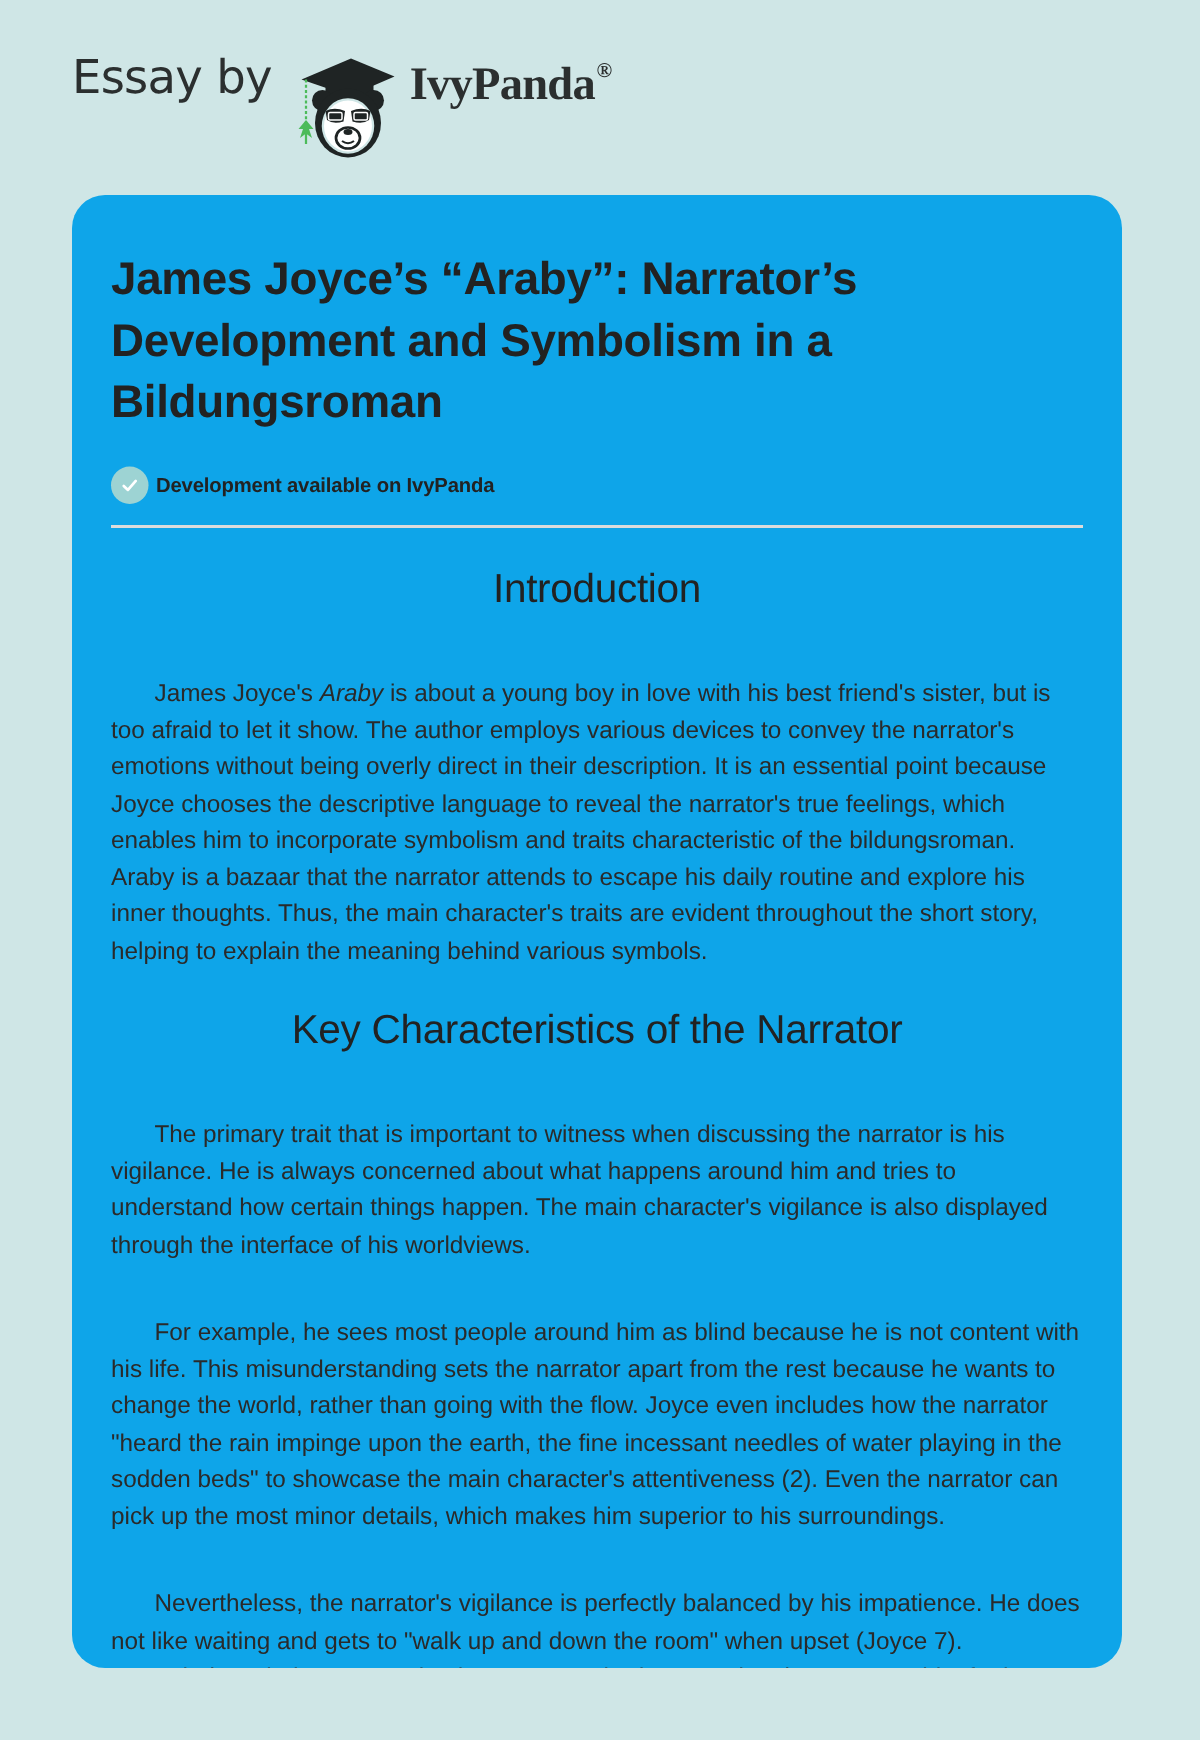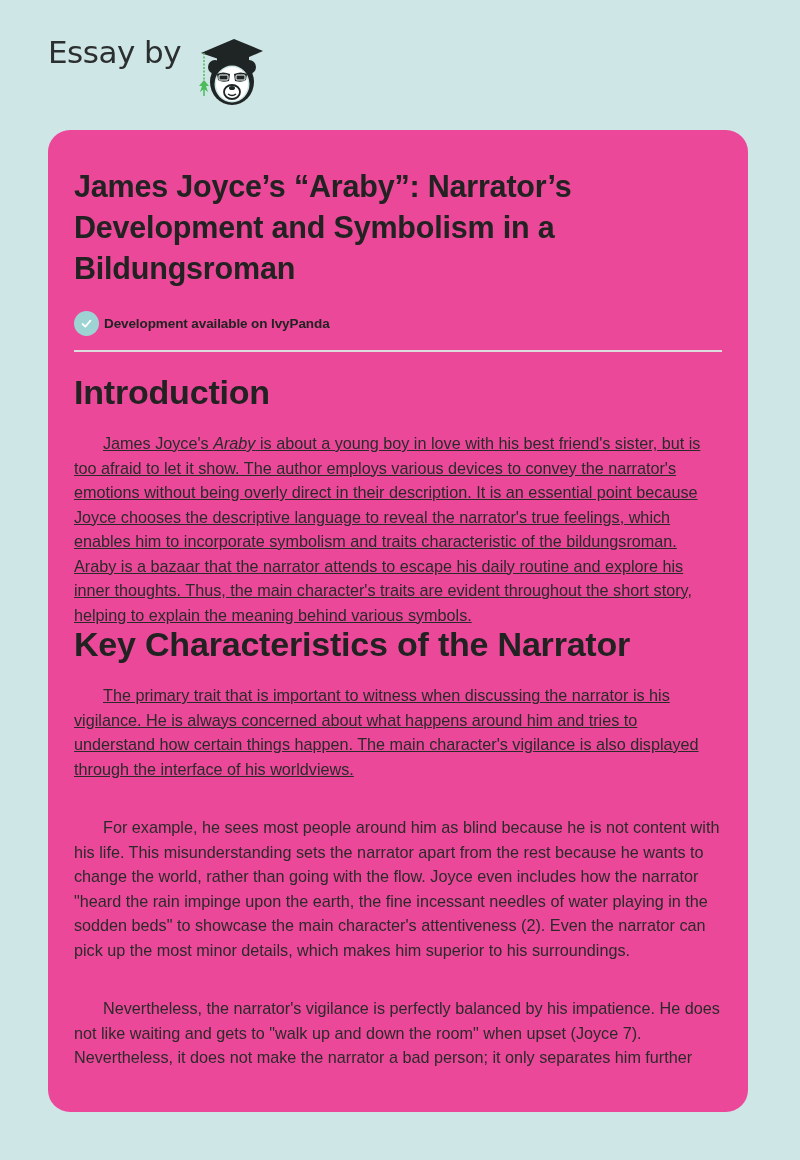--- a/index.html
+++ b/index.html
@@ -52,21 +52,21 @@
     position: relative;
     top: -4px;
     margin-left: 1px;
   }
   .card {
     position: absolute;
     left: 48px;
     top: 130px;
     width: 700px;
     height: 982px;
-    background: #ec4899;
+    background: #0ea5e9;
     border-radius: 22px;
     overflow: hidden;
   }
   .card-inner {
     padding: 36px 26px 0 26px;
   }
   .title {
     font-family: "Liberation Sans", sans-serif;
     font-weight: bold;
     font-size: 30.5px;
@@ -97,42 +97,43 @@
     color: #222222;
     letter-spacing: -0.1px;
   }
   .divider {
     height: 2px;
     background: #dcdcdc;
     margin-top: 14px;
     margin-right: 0;
   }
   h2 {
-    font-weight: bold;
-    font-size: 34px;
+    font-weight: normal;
+    font-size: 27px;
     line-height: 34px;
     margin: 0;
     color: #222222;
     letter-spacing: -0.2px;
+    text-align: center;
   }
   .h-intro {
     margin-top: 23px;
   }
   .h-key {
+    margin-top: 23px;
   }
   p {
     font-size: 16.2px;
     line-height: 24.5px;
     margin: 0;
     text-indent: 29px;
     color: #2a2a2a;
   }
   .p-first {
-    margin-top: 22px;
-    text-decoration: underline;
+    margin-top: 41px;
   }
   .p-gap {
     margin-top: 34px;
   }
 </style>
 </head>
 <body>
 
 <div class="header">
   <span class="essay-by">Essay by</span>
@@ -156,20 +157,21 @@
       <path d="M20,38 Q26,35 33,38 L32,45 Q25,47 21,44 Z" fill="#1f2424"></path>
       <path d="M37,38 Q44,35 50,38 L49,44 Q45,47 38,45 Z" fill="#1f2424"></path>
       <rect x="22" y="39" width="9" height="5" rx="1" fill="none" stroke="#ffffff" stroke-width="1"></rect>
       <rect x="39" y="39" width="9" height="5" rx="1" fill="none" stroke="#ffffff" stroke-width="1"></rect>
 
       <ellipse cx="35" cy="56" rx="8" ry="7" fill="none" stroke="#1f2424" stroke-width="1.8"></ellipse>
       <ellipse cx="35" cy="52" rx="3" ry="2" fill="#1f2424"></ellipse>
       <path d="M31,58 Q35,61 39,58" fill="none" stroke="#1f2424" stroke-width="1.4"></path>
     </svg>
   </span>
+  <span class="brand"><span>IvyPanda</span><sup>®</sup></span>
 </div>
 
 <div class="card">
   <div class="card-inner">
     <h1 class="title">James Joyce’s “Araby”: Narrator’s Development and Symbolism in a Bildungsroman</h1>
 
     <div class="exclusive">
       <span class="check-icon">
         <svg width="13" height="13" viewBox="0 0 13 13">
           <polyline points="2.5,7 5.3,9.6 10.5,3.6" fill="none" stroke="#ffffff" stroke-width="1.8" stroke-linecap="round" stroke-linejoin="round"></polyline>

